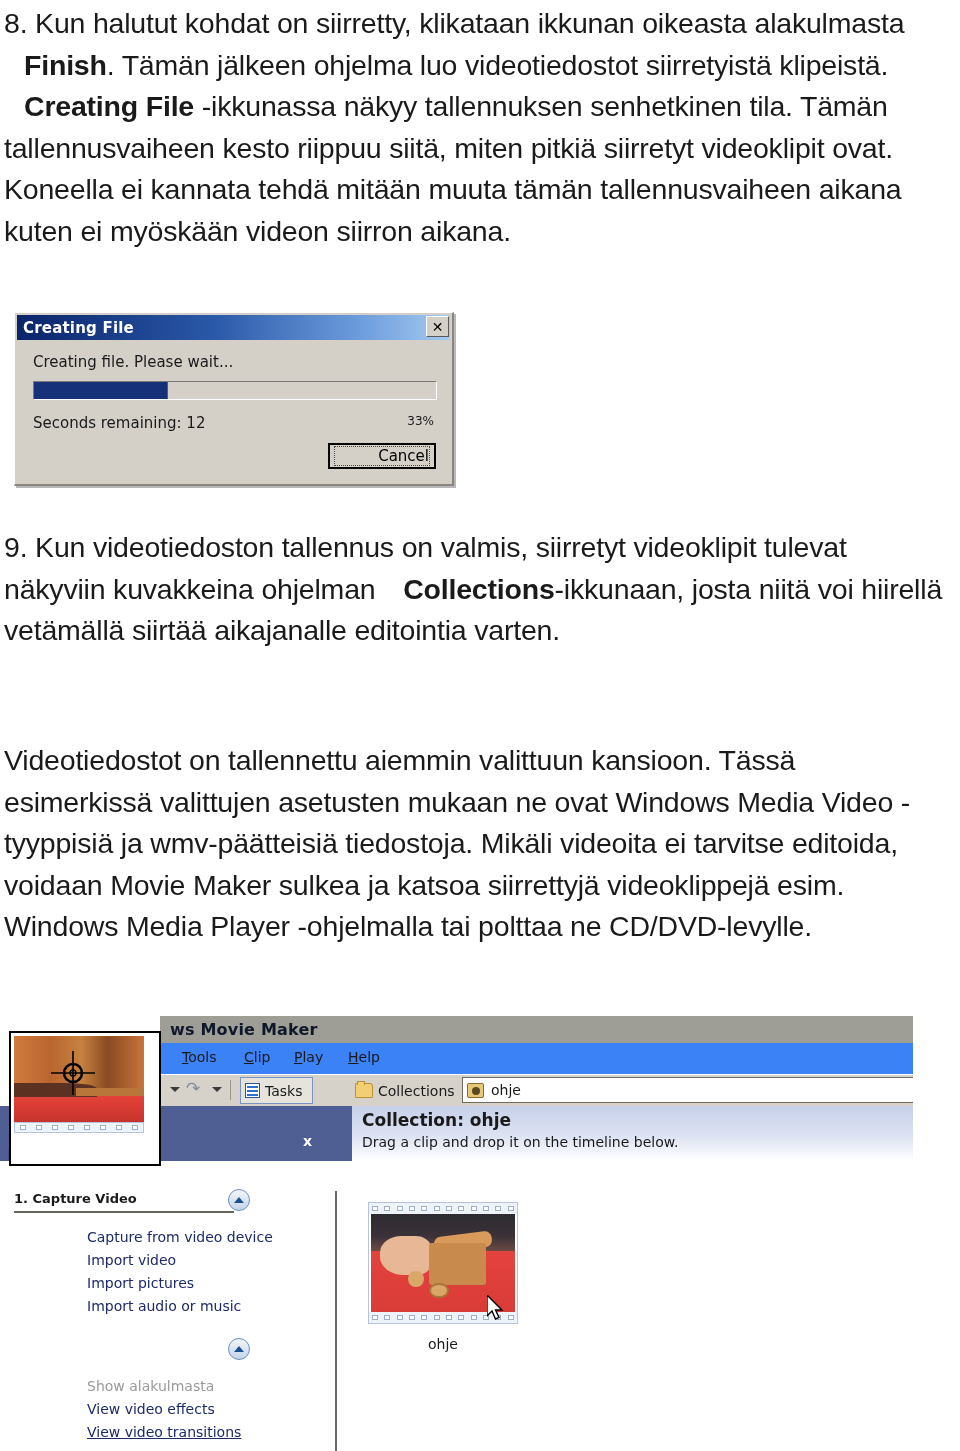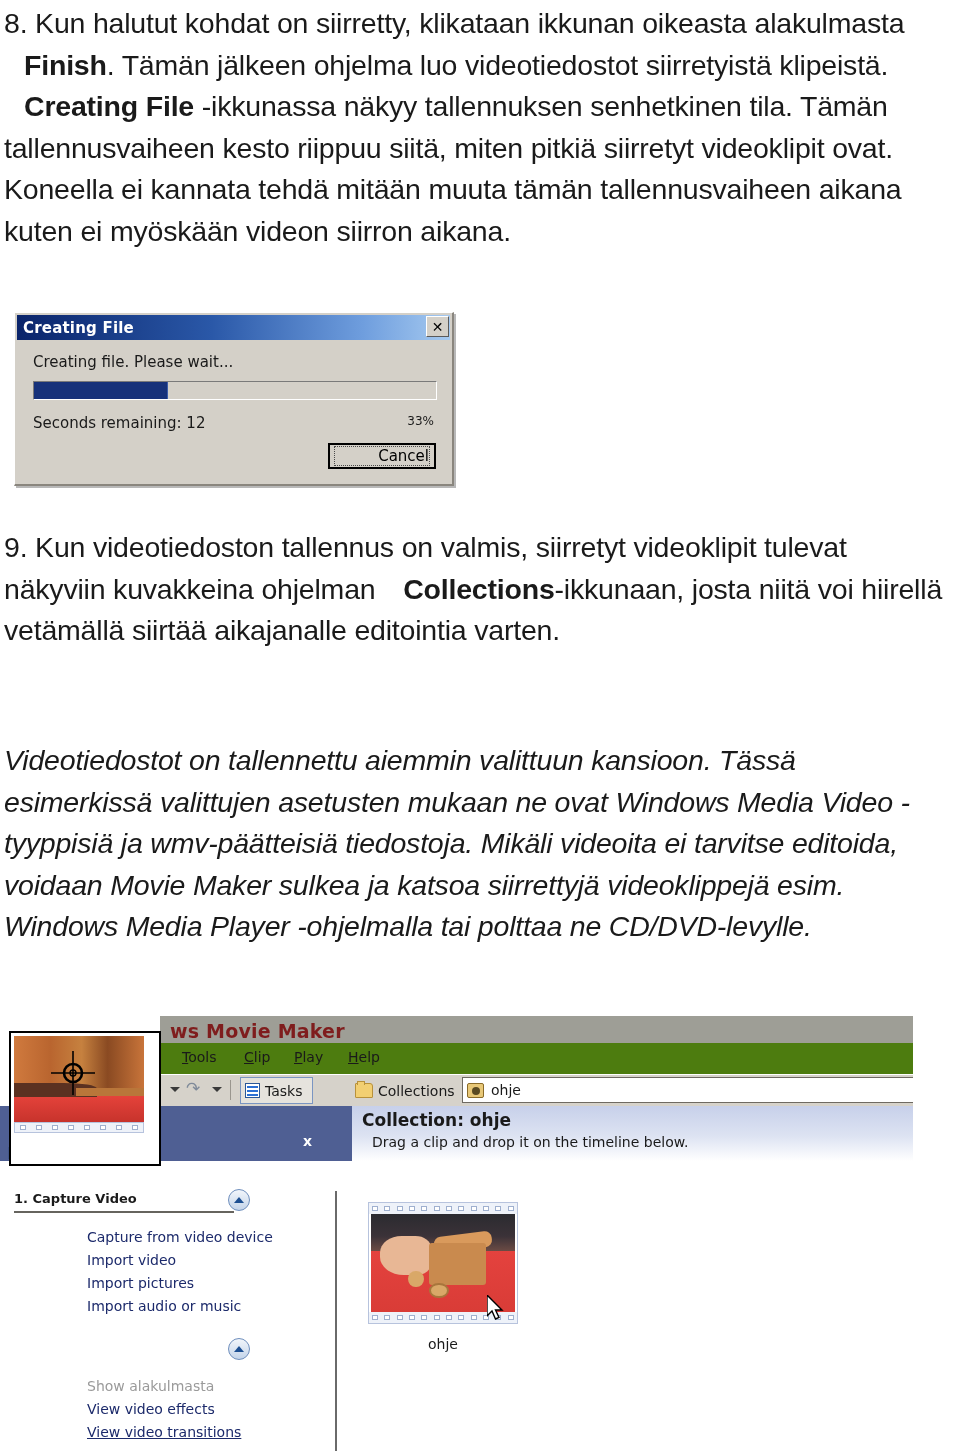--- a/index.html
+++ b/index.html
@@ -19,21 +19,21 @@
     width:944px;
     font-size:28.5px;
     line-height:41.6px;
     letter-spacing:-0.2px;
     color:#1a1a1a;
     font-weight:400;
   }
   .prose b{font-weight:700;margin-left:20px;}
   #para-8{top:3px;}
   #para-9{top:527px;}
-  #para-10{top:740px;font-style:italic;}
+  #para-10{top:740px;}
 
   
   #creating-file-dialog{
     position:absolute;
     left:14px;top:312px;
     width:440px;height:174px;
     background:#d4d0c8;
     border:1px solid #ffffff;
     border-right:2px solid #8a867e;
     border-bottom:2px solid #8a867e;
@@ -108,26 +108,26 @@
     overflow:hidden;
     background:#ffffff;
     font-family:"DejaVu Sans",sans-serif;
   }
   #mm-titlebar{
     position:absolute;left:160px;top:0;width:753px;height:27px;
     background:#9e9e96;
   }
   #mm-titlebar-text{
     position:absolute;left:10px;top:4px;
-    font-size:19px;font-weight:bold;color:#7f1d1d;
+    font-size:16px;font-weight:bold;color:#0f172a;
     letter-spacing:.2px;
   }
   #mm-menubar{
     position:absolute;left:160px;top:27px;width:753px;height:31px;
-    background:#4d7c0f;
+    background:#3b82f6;
   }
   .mm-menu{
     position:absolute;top:6px;
     font-size:14px;color:#1a1a1a;cursor:default;
   }
   .mm-menu u{text-decoration:underline;}
   #mm-menu-tools{left:22px;}
   #mm-menu-clip{left:84px;}
   #mm-menu-play{left:134px;}
   #mm-menu-help{left:188px;}
@@ -212,21 +212,21 @@
   
   #mm-collection-header{
     position:absolute;left:352px;top:90px;width:561px;height:55px;
     background:linear-gradient(to bottom,#c7d0ea 0%,#dde3f2 55%,#ffffff 100%);
   }
   #mm-collection-title{
     position:absolute;left:10px;top:4px;
     font-size:17px;font-weight:bold;color:#1a1a1a;
   }
   #mm-collection-sub{
-    position:absolute;left:20px;top:28px;
+    position:absolute;left:10px;top:28px;
     font-size:14px;color:#1a1a1a;
   }
 
   
   #mm-taskpane{
     position:absolute;left:0px;top:145px;width:310px;height:290px;
     background:#ffffff;
   }
   .task-section-head{
     position:absolute;left:14px;width:220px;

